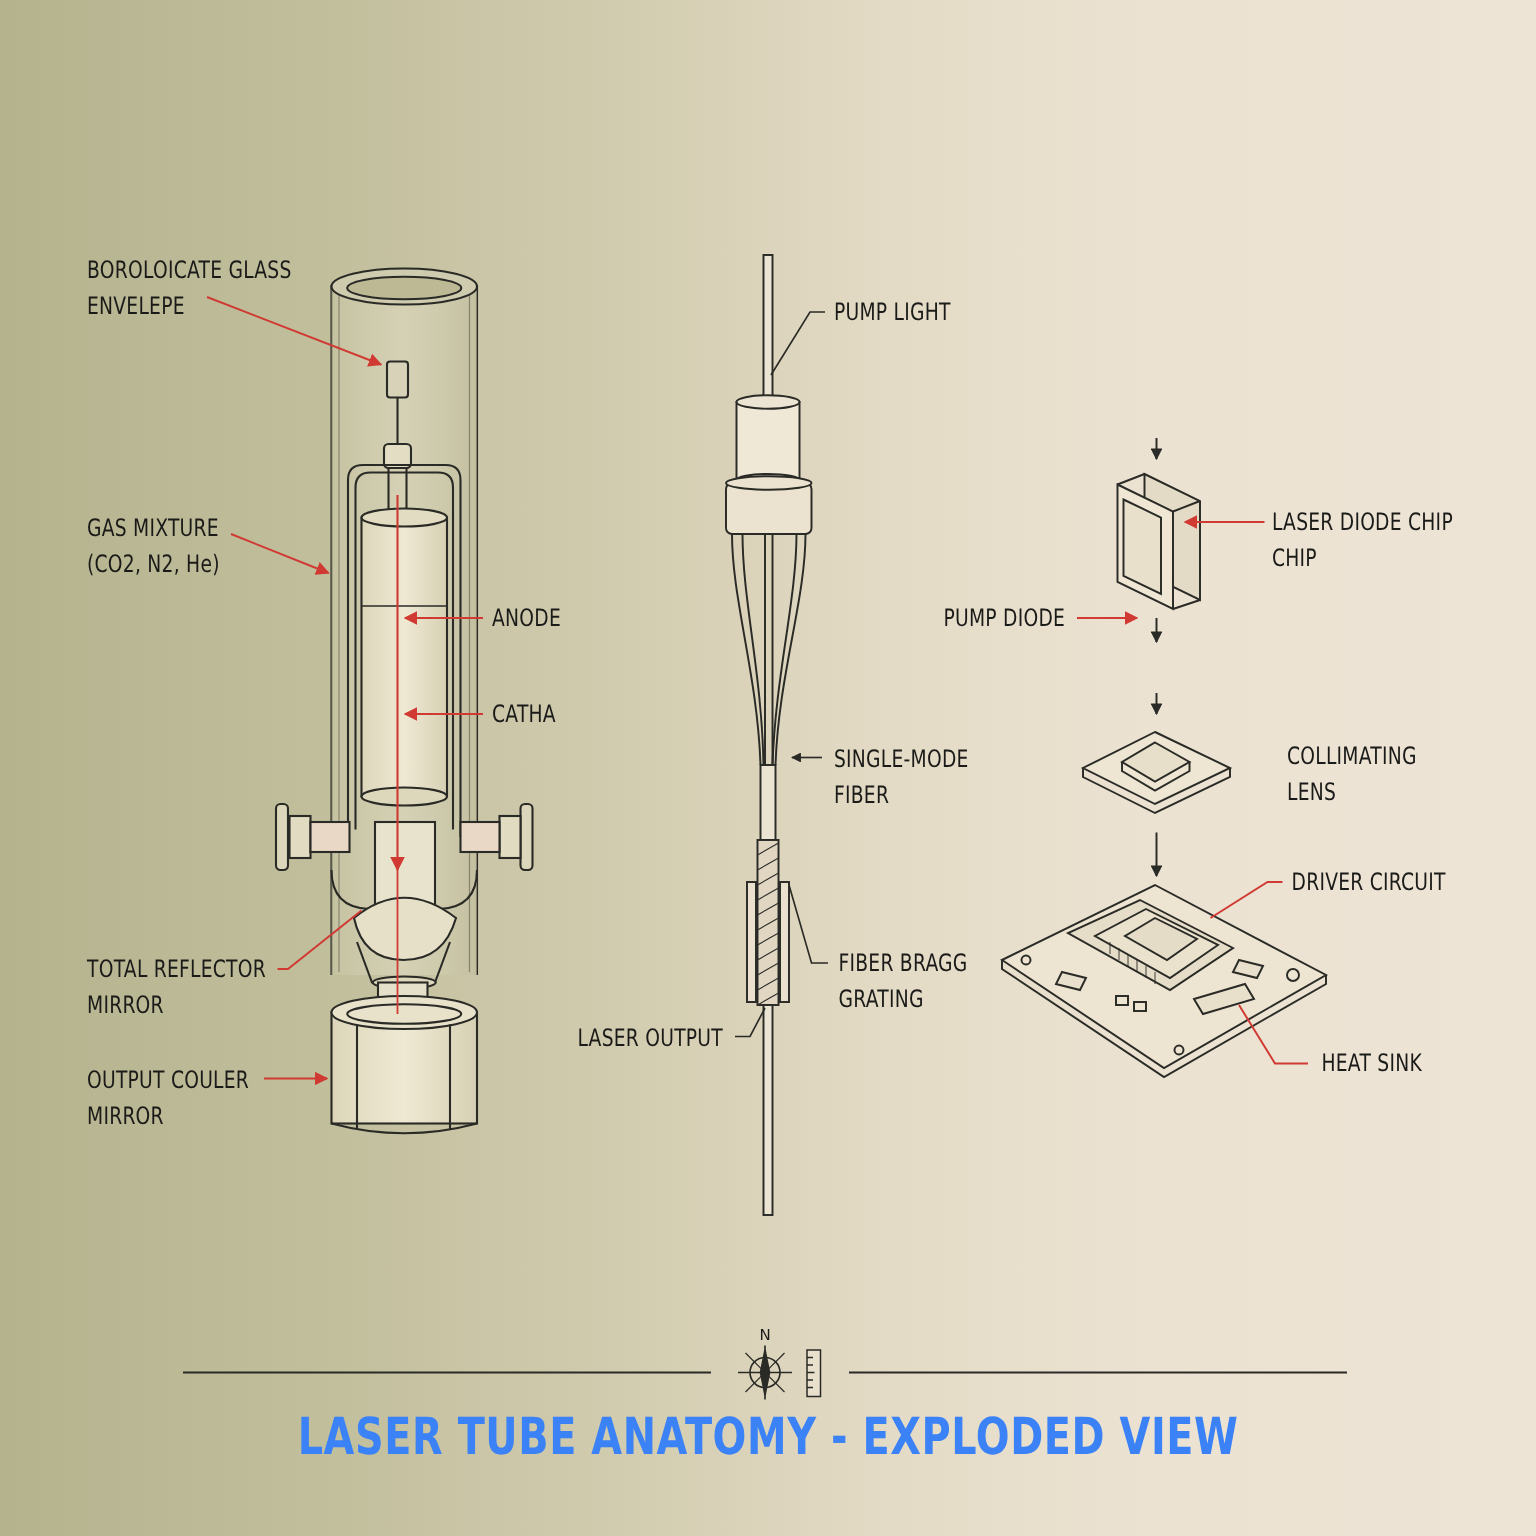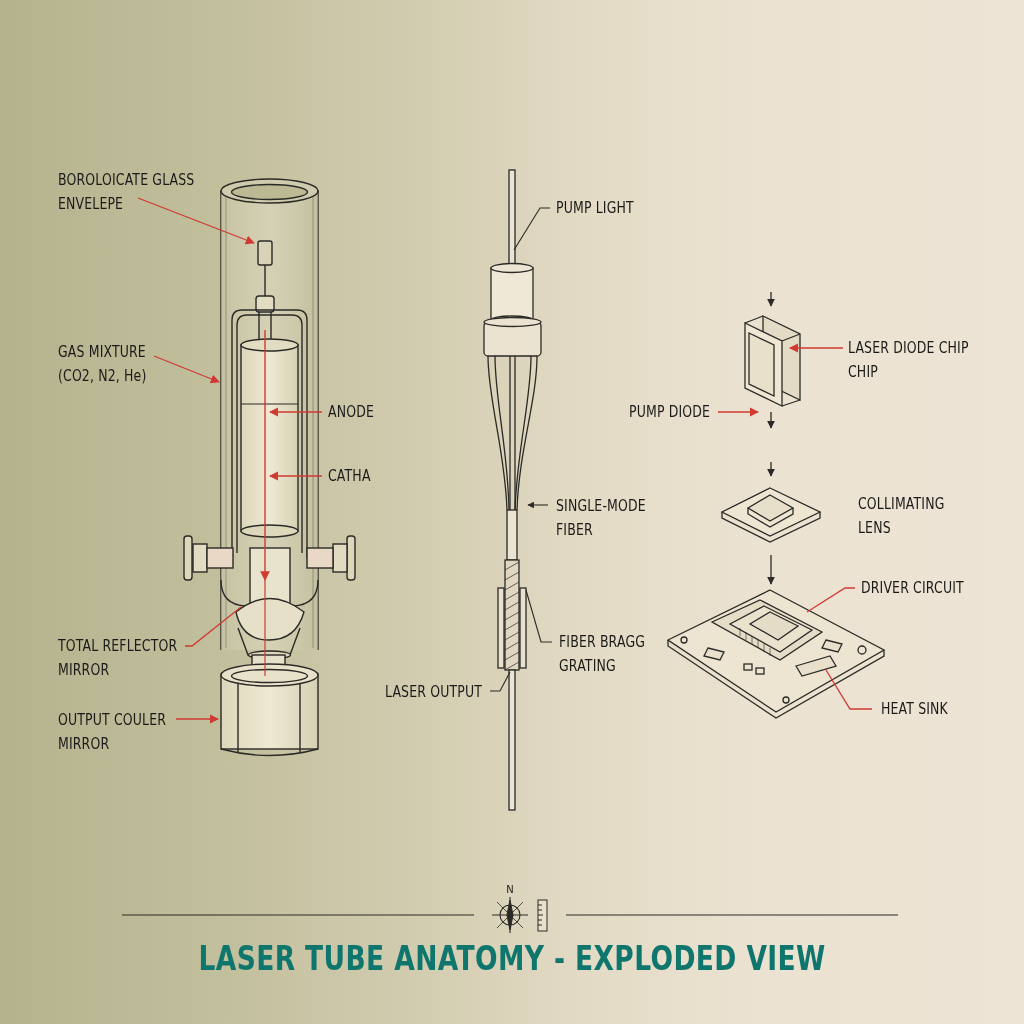--- a/index.html
+++ b/index.html
@@ -14,21 +14,21 @@
     position: absolute; color: #1a1a18;
     font-family: "DejaVu Sans", sans-serif;
     font-size: 16px; line-height: 24px;
     transform: scaleX(0.78); transform-origin: left top;
     letter-spacing: 0.2px; white-space: nowrap;
   }
   .lbl span { display: block; }
   .title {
     position: absolute; left: 0; width: 1024px; top: 938px; text-align: center;
     font-family: "DejaVu Sans", sans-serif; font-weight: bold; font-size: 34px;
-    color: #0f766e; letter-spacing: 0.5px;
+    color: #3b82f6; letter-spacing: 0.5px;
   }
   .title-inner { display: inline-block; transform: scaleX(0.78); transform-origin: center; }
 </style>
 </head>
 <body>
 
 <div class="canvas">
 
 <svg class="art" viewBox="0 0 1024 1024" xmlns="http://www.w3.org/2000/svg">
   <defs>

